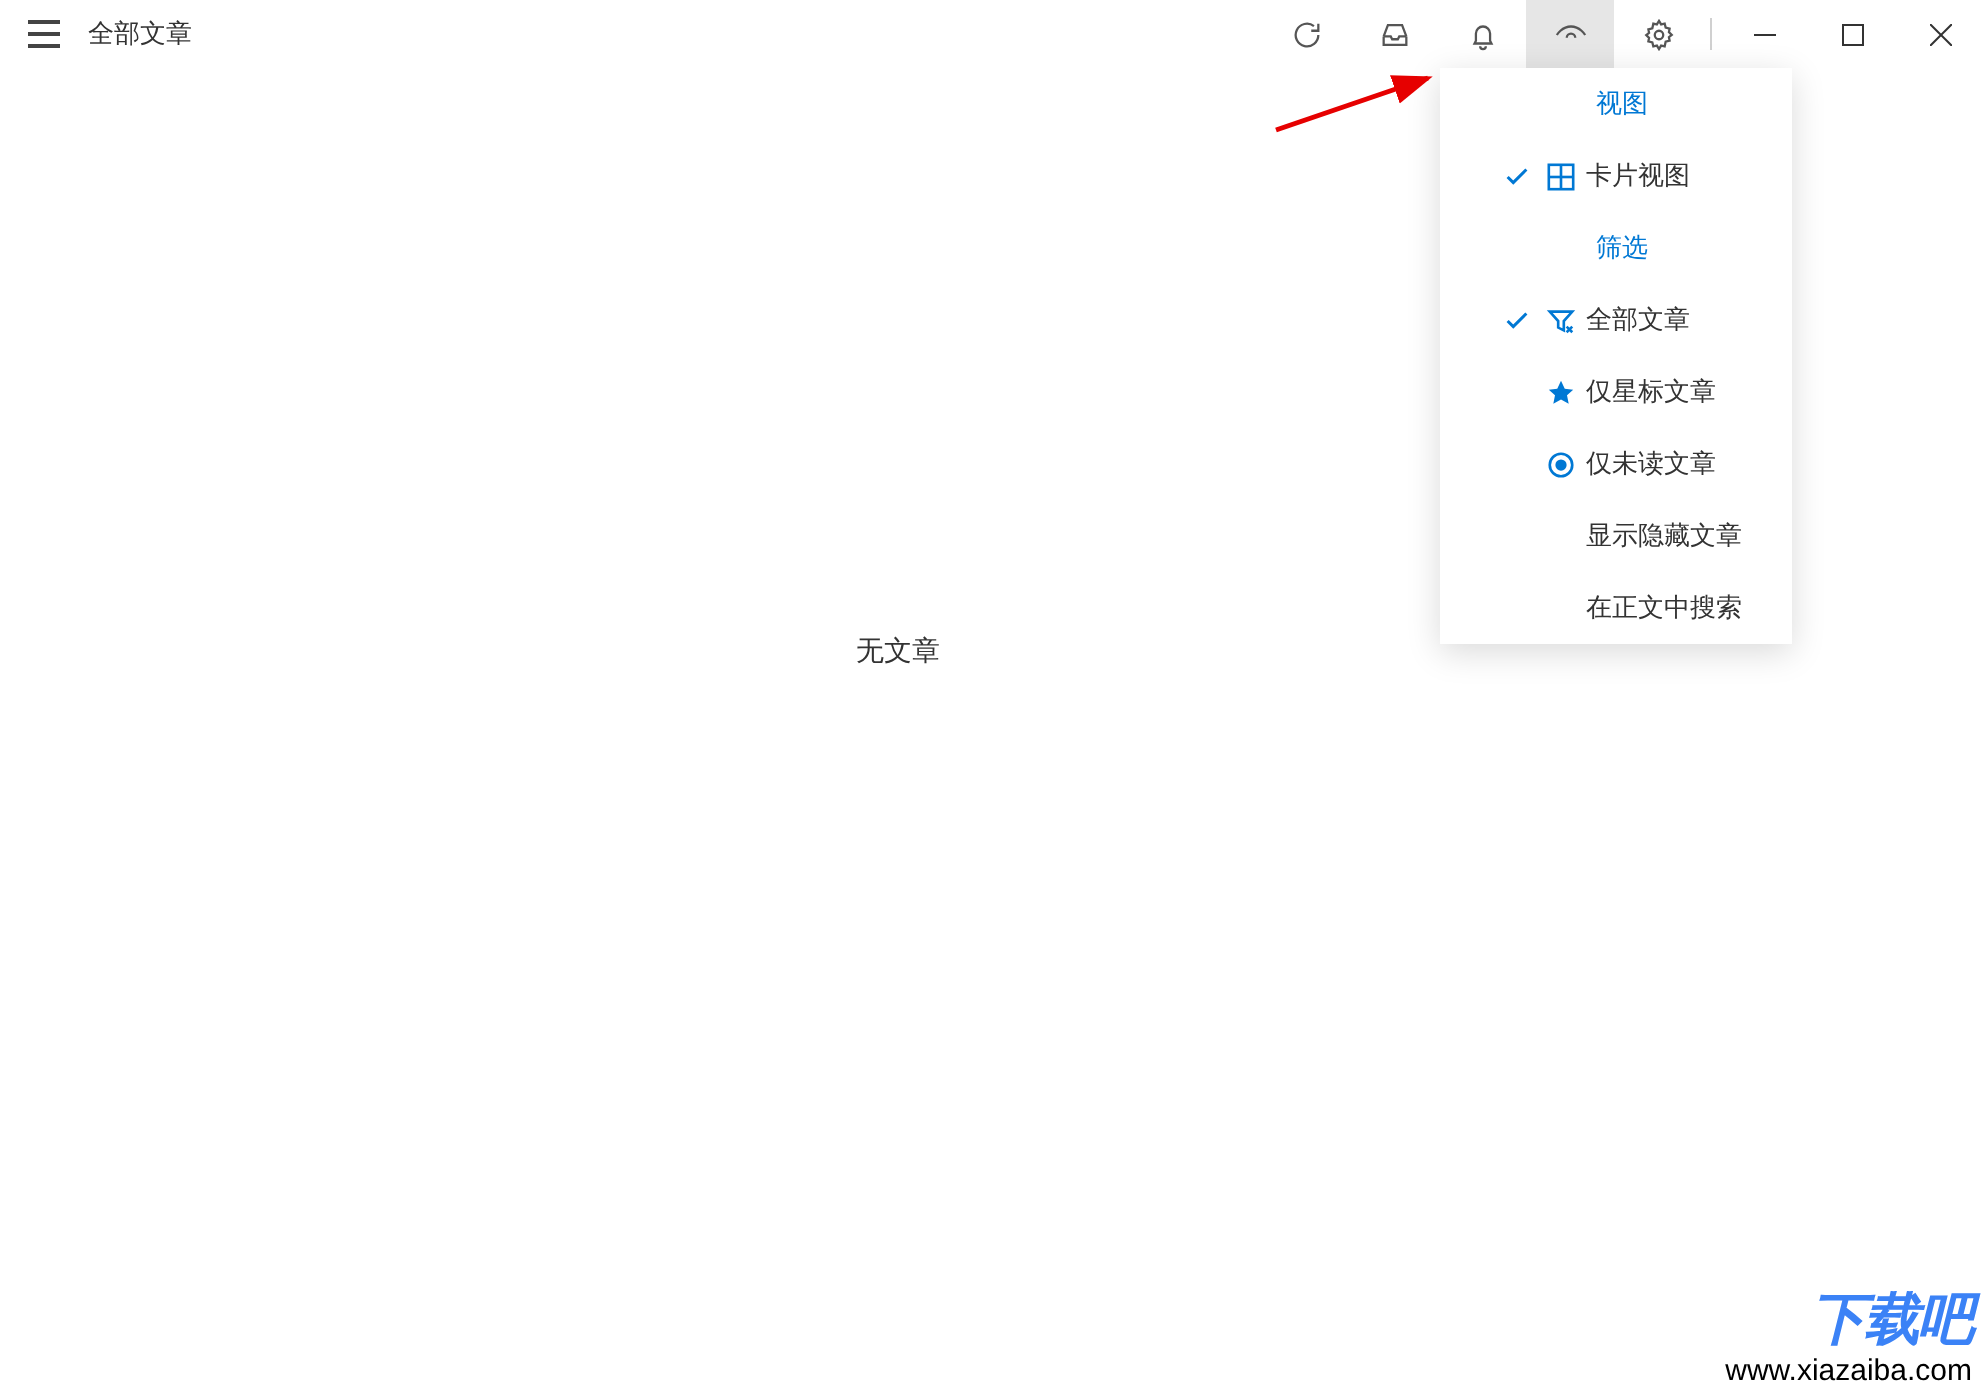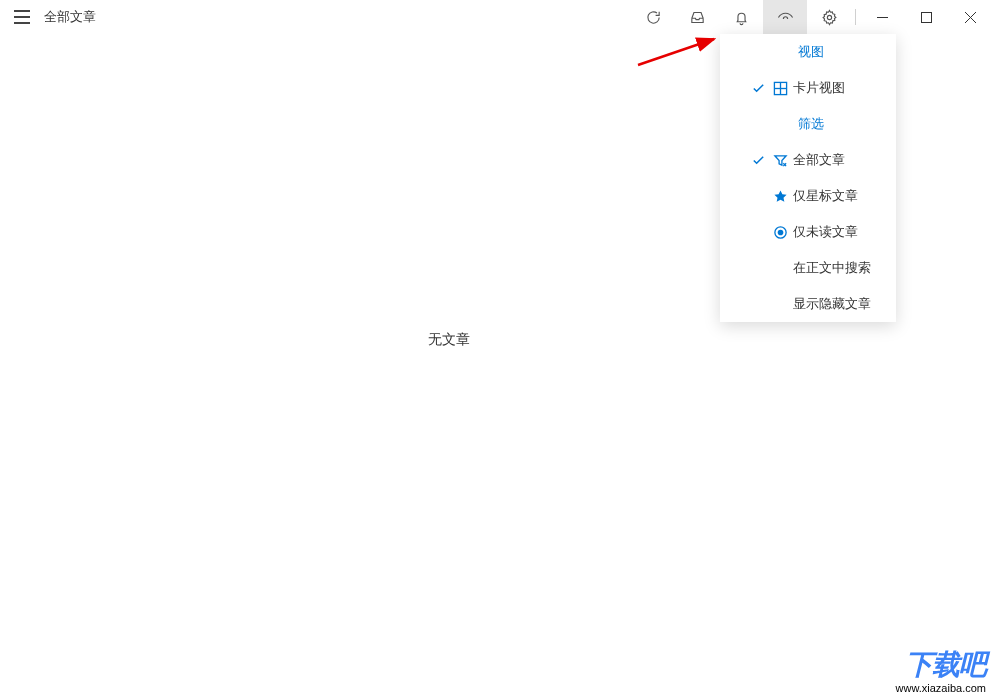--- a/index.html
+++ b/index.html
@@ -84,21 +84,21 @@
     }
     .win-btn svg {
       width: 11px;
       height: 11px;
     }
     .empty-text {
       font-size: 14px;
       color: #333;
       position: absolute;
       left: 428px;
-      top: 331px;
+      top: 317px;
     }
     .dropdown {
       position: absolute;
       top: 34px;
       left: 720px;
       width: 176px;
       background: #ffffff;
       box-shadow: 0 4px 16px rgba(0,0,0,0.15);
       z-index: 100;
     }
@@ -153,21 +153,21 @@
       pointer-events: none;
     }
     .watermark-big {
       font-size: 28px;
       font-weight: 700;
       color: #3b82f6;
       font-style: italic;
       letter-spacing: -1px;
     }
     .watermark-url {
-      font-size: 11px;
+      font-size: 15px;
       color: #000;
       margin-top: -2px;
     }
   </style>
 </head>
 <body>
 
 <div class="titlebar">
   <div class="titlebar-left">
     <div class="hamburger">
@@ -281,27 +281,27 @@
           <circle cx="8" cy="8" r="6" fill="none" stroke="#0078d4" stroke-width="1.4"></circle>
           <circle cx="8" cy="8" r="3" fill="#0078d4"></circle>
         </svg>
     </span>
     <span>仅未读文章</span>
   </div>
 
   <div class="dropdown-item">
     <span class="check-slot"></span>
     <span class="icon-slot"></span>
-    <span>在正文中搜索</span>
+    <span>显示隐藏文章</span>
   </div>
 
   <div class="dropdown-item">
     <span class="check-slot"></span>
     <span class="icon-slot"></span>
-    <span>显示隐藏文章</span>
+    <span>在正文中搜索</span>
   </div>
 </div>
 
 <svg class="arrow-caption" width="90" height="30">
   <defs>
     <marker id="arrowhead" markerWidth="8" markerHeight="8" refX="7" refY="3" orient="auto">
       <polygon points="0 0, 8 3, 0 6" fill="#e60000"></polygon>
     </marker>
   </defs>
   <line x1="2" y1="28" x2="78" y2="2" stroke="#e60000" stroke-width="2.5" marker-end="url(#arrowhead)"></line>

